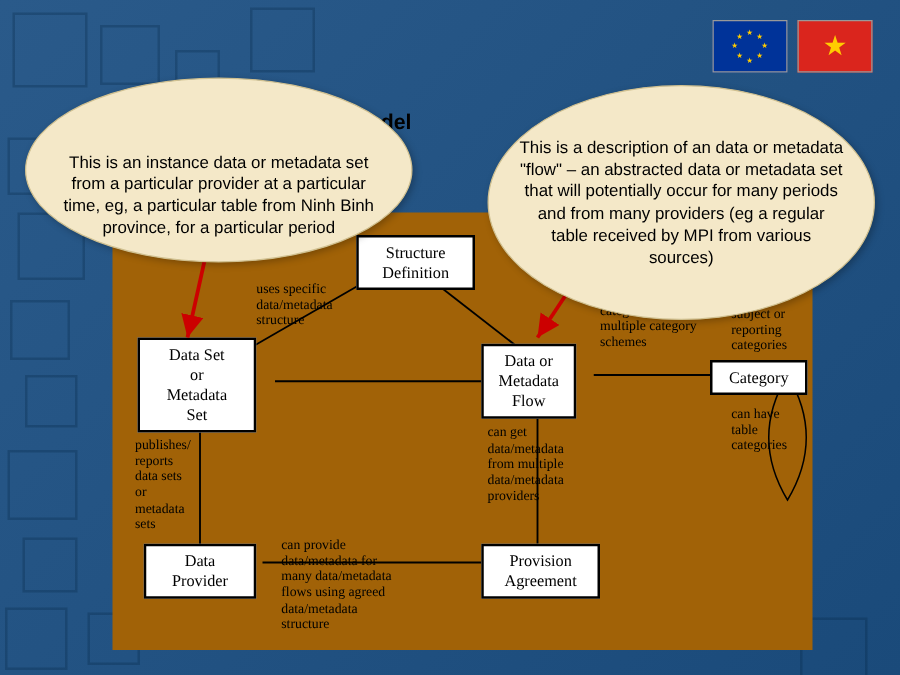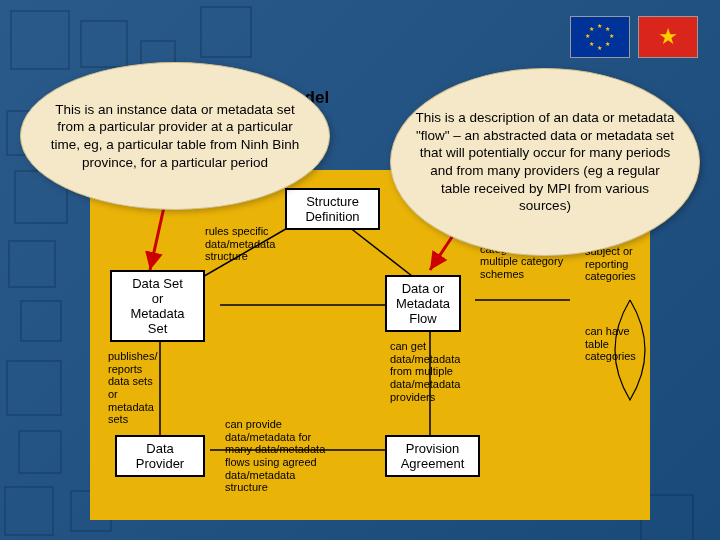--- a/index.html
+++ b/index.html
@@ -55,37 +55,38 @@
     text-align: center;
     color: #000;
     z-index: 10;
     box-shadow: 2px 2px 6px rgba(0,0,0,0.25);
   }
   .bubble-left {
     top: 62px;
     left: 20px;
     width: 260px;
     height: 110px;
-    display:flex;align-items:center;
+    display:flex;align-items:flex-end;
   }
   .bubble-right {
     top: 68px;
     right: 20px;
     width: 260px;
     height: 150px;
     display:flex;align-items:center;
   }
   .diagram {
     position: absolute;
     top: 170px;
     left: 90px;
     width: 560px;
     height: 350px;
-    background: #eab308;
+    background: #a16207;
     z-index: 2;
+    font-family: Liberation Serif, serif;
   }
   .box {
     position: absolute;
     background: #fff;
     border: 2px solid #000;
     font-size: 13px;
     text-align: center;
     padding: 4px 6px;
     color: #000;
     box-sizing: border-box;
@@ -181,37 +182,38 @@
 
   <div class="box" style="top:100px;left:20px;width:95px"><span style="white-space:pre-line">Data Set
 or
 Metadata
 Set</span></div>
 
   <div class="box" style="top:105px;left:295px;width:76px"><span style="white-space:pre-line">Data or
 Metadata
 Flow</span></div>
 
+  <div class="box" style="top:118px;left:478px;width:78px"><span>Category</span></div>
 
   <div class="box" style="top:265px;left:295px;width:95px"><span style="white-space:pre-line">Provision
 Agreement</span></div>
 
   <div class="box" style="top:265px;left:25px;width:90px"><span style="white-space:pre-line">Data
 Provider</span></div>
 
-  <div class="lbl" style="top:55px;left:115px;width:90px"><span style="white-space:pre-line">rules specific
+  <div class="lbl" style="top:55px;left:115px;width:90px"><span style="white-space:pre-line">uses specific
 data/metadata
 structure</span></div>
   <div class="lbl" style="top:180px;left:18px;width:70px"><span style="white-space:pre-line">publishes/
 reports
 data sets
 or
 metadata
 sets</span></div>
-  <div class="lbl" style="top:248px;left:135px;width:135px"><span style="white-space:pre-line">can provide
+  <div class="lbl" style="top:260px;left:135px;width:135px"><span style="white-space:pre-line">can provide
 data/metadata for
 many data/metadata
 flows using agreed
 data/metadata
 structure</span></div>
   <div class="lbl" style="top:170px;left:300px;width:100px"><span style="white-space:pre-line">can get
 data/metadata
 from multiple
 data/metadata
 providers</span></div>

